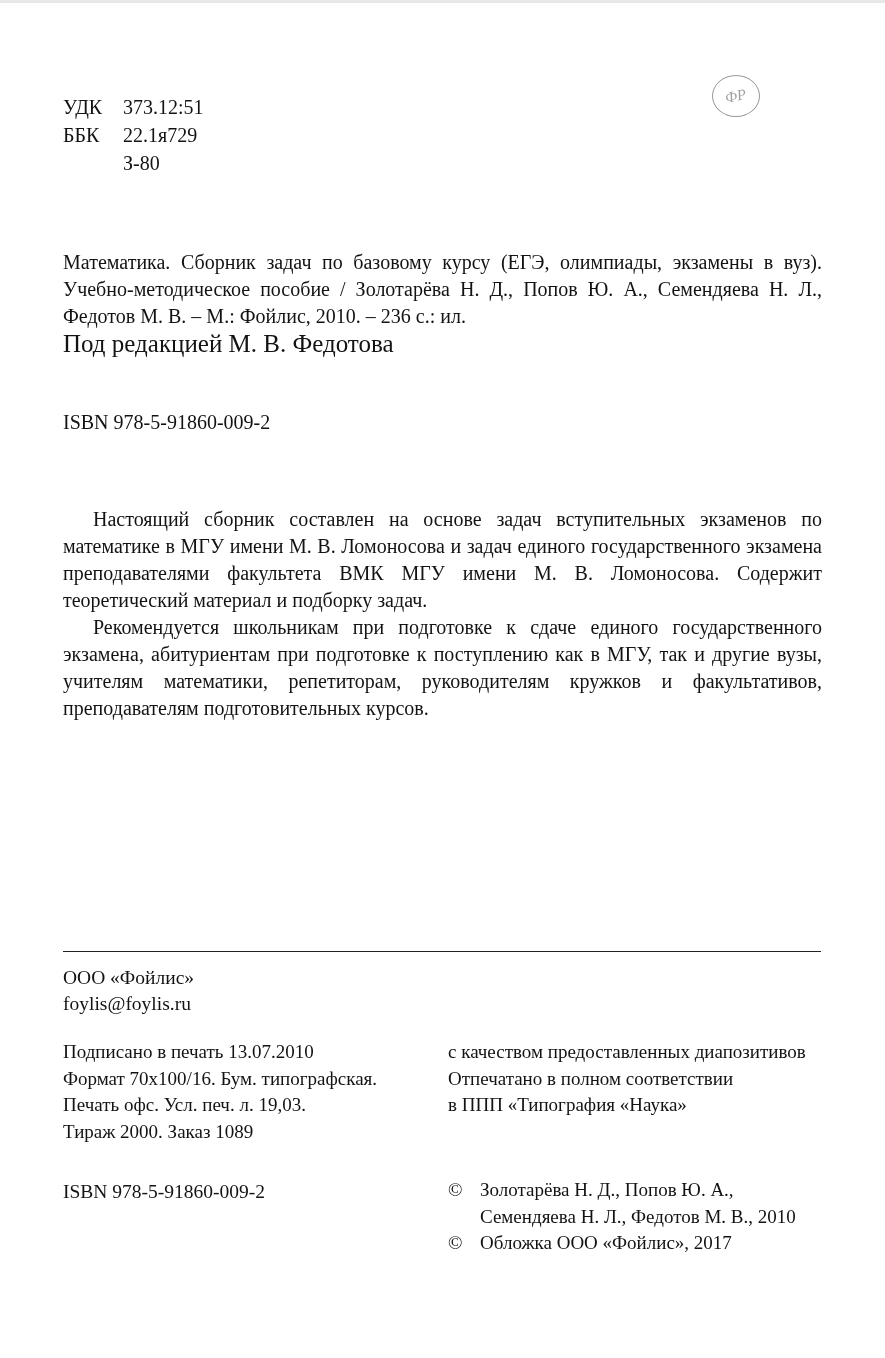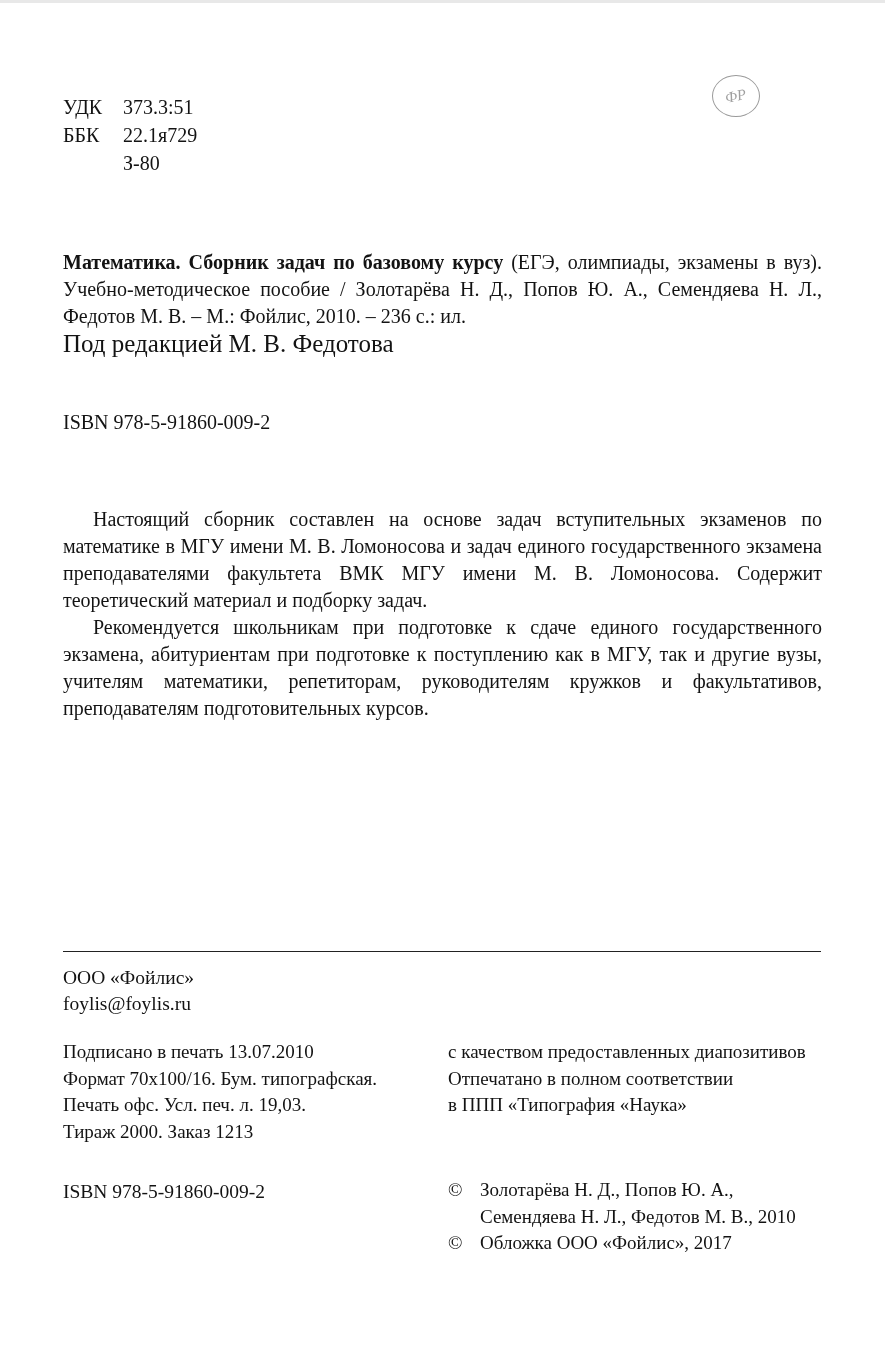--- a/index.html
+++ b/index.html
@@ -48,21 +48,21 @@
   }
 
   
   .bib {
     left: 63px; top: 226px;
     width: 759px;
     font-size: 20px;
     line-height: 27px;
     text-align: justify;
   }
-  .bib .bold { font-weight: bold; }
+  .bib .bold { font-weight: normal; }
 
   .editor-line {
     left: 63px; top: 327px;
     font-size: 25px;
   }
 
   .isbn-top {
     left: 63px; top: 408px;
     font-size: 20px;
   }
@@ -135,21 +135,21 @@
   }
 </style>
 </head>
 <body>
 
 <div class="page">
 
   <div class="abs class-block">
     <div class="class-row">
       <span class="class-label">УДК</span>
-      <span class="class-value">373.3:51</span>
+      <span class="class-value">373.12:51</span>
     </div>
     <div class="class-row">
       <span class="class-label">ББК</span>
       <span class="class-value">22.1я729</span>
     </div>
     <div class="class-row">
       <span class="class-label"></span>
       <span class="class-value">З-80</span>
     </div>
   </div>
@@ -173,21 +173,21 @@
 
   <div class="abs publisher-block">
     <div>ООО «Фойлис»</div>
     <div>foylis@foylis.ru</div>
   </div>
 
   <div class="abs imprint-left">
     <div>Подписано в печать 13.07.2010</div>
     <div>Формат 70x100/16. Бум. типографская.</div>
     <div>Печать офс. Усл. печ. л. 19,03.</div>
-    <div>Тираж 2000. Заказ  1213</div>
+    <div>Тираж 2000. Заказ  1089</div>
   </div>
 
   <div class="abs imprint-right">
     <div>с качеством предоставленных диапозитивов</div>
     <div>Отпечатано в полном соответствии</div>
     <div>в ППП «Типография «Наука»</div>
   </div>
 
   <div class="abs isbn-bottom">ISBN 978-5-91860-009-2</div>
 

